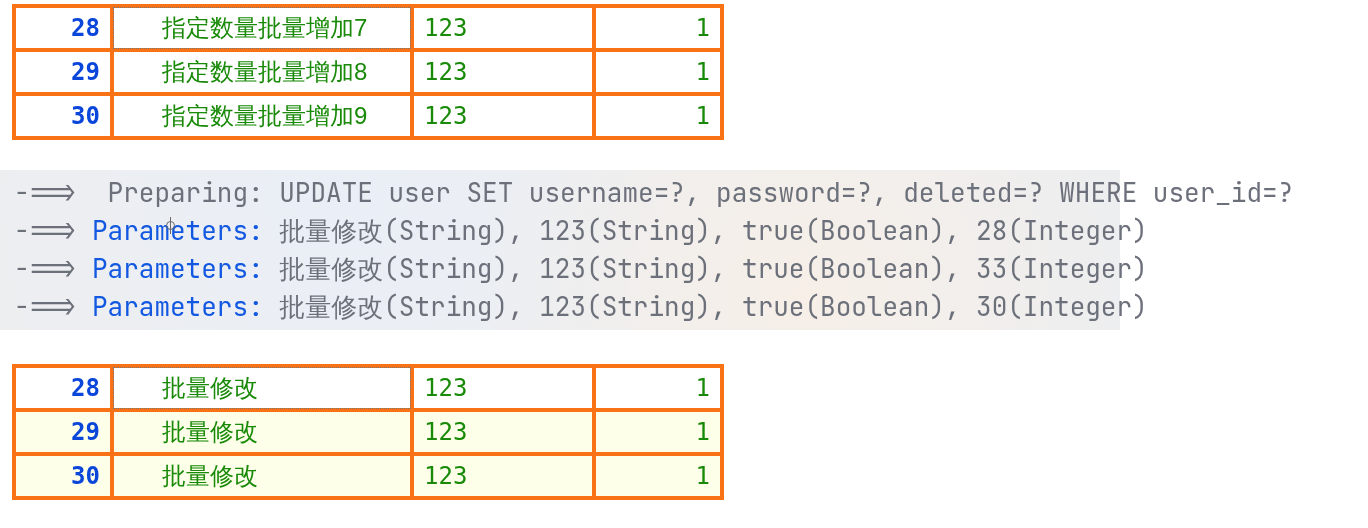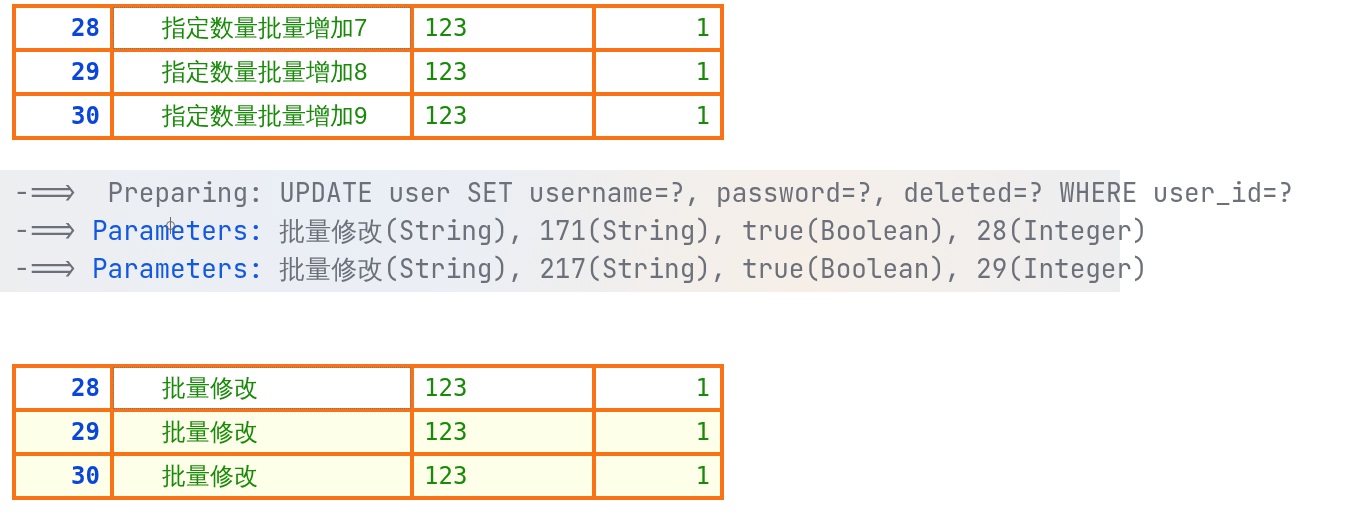--- a/index.html
+++ b/index.html
@@ -147,22 +147,23 @@
         </td>
       <td class="col-del">
           <span>1</span>
         </td>
     </tr>
   </tbody>
 </table>
 
 <div class="console mono">
   <div class="line"><span class="arrow">-==&gt;</span><span class="normal">  </span><span class="normal">Preparing:</span><span class="normal"> </span><span class="normal">UPDATE user SET username=?, password=?, deleted=? WHERE user_id=?</span></div>
-  <div class="line"><span class="arrow">-==&gt;</span><span class="normal"> </span><span class="kw-link">Parameters:</span><span class="normal"> </span><span class="normal">批量修改(String), 171(String), true(Boolean), 28(Integer)</span></div>
-  <div class="line"><span class="arrow">-==&gt;</span><span class="normal"> </span><span class="kw-link">Parameters:</span><span class="normal"> </span><span class="normal">批量修改(String), 217(String), true(Boolean), 29(Integer)</span></div>
+  <div class="line"><span class="arrow">-==&gt;</span><span class="normal"> </span><span class="kw-link">Parameters:</span><span class="normal"> </span><span class="normal">批量修改(String), 123(String), true(Boolean), 28(Integer)</span></div>
+  <div class="line"><span class="arrow">-==&gt;</span><span class="normal"> </span><span class="kw-link">Parameters:</span><span class="normal"> </span><span class="normal">批量修改(String), 123(String), true(Boolean), 33(Integer)</span></div>
+  <div class="line"><span class="arrow">-==&gt;</span><span class="normal"> </span><span class="kw-link">Parameters:</span><span class="normal"> </span><span class="normal">批量修改(String), 123(String), true(Boolean), 30(Integer)</span></div>
   <div class="caret-hint"></div>
 </div>
 
 <table id="table-after" class="db-table">
   <tbody>
     <tr>
       <td class="col-id">
           <span>28</span>
         </td>
       <td class="col-name sel">

